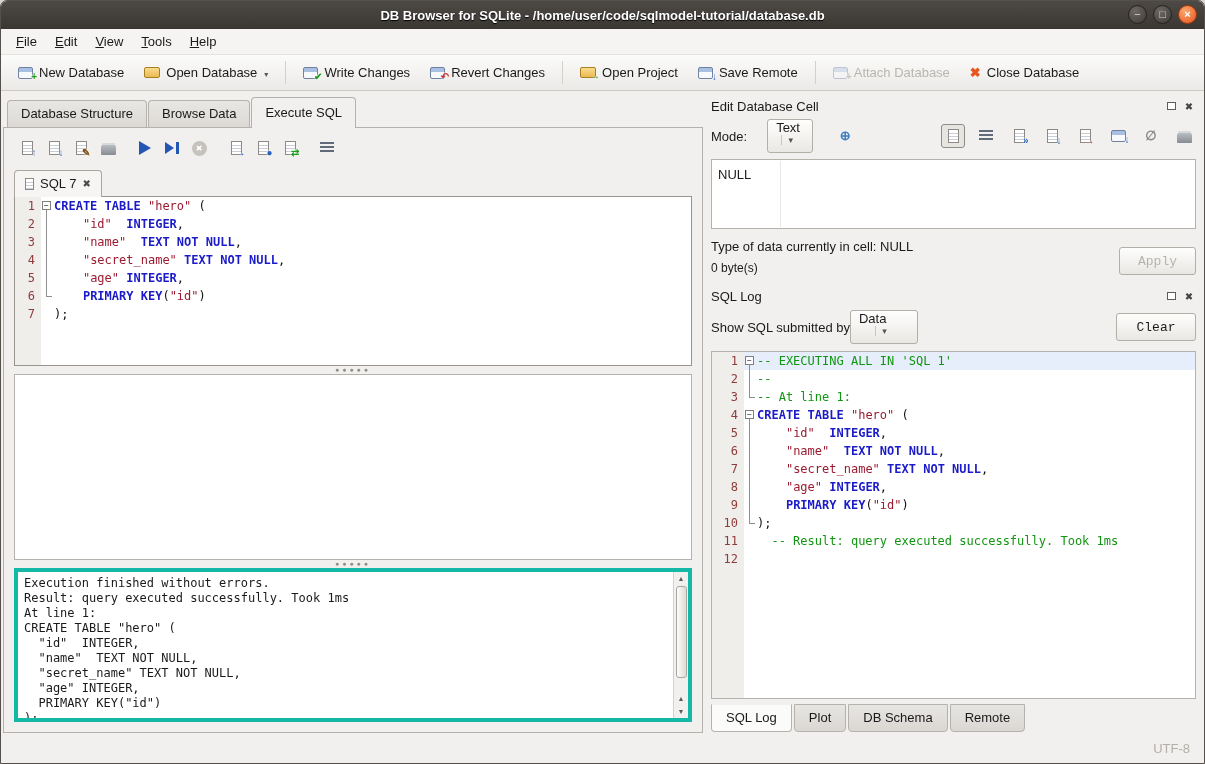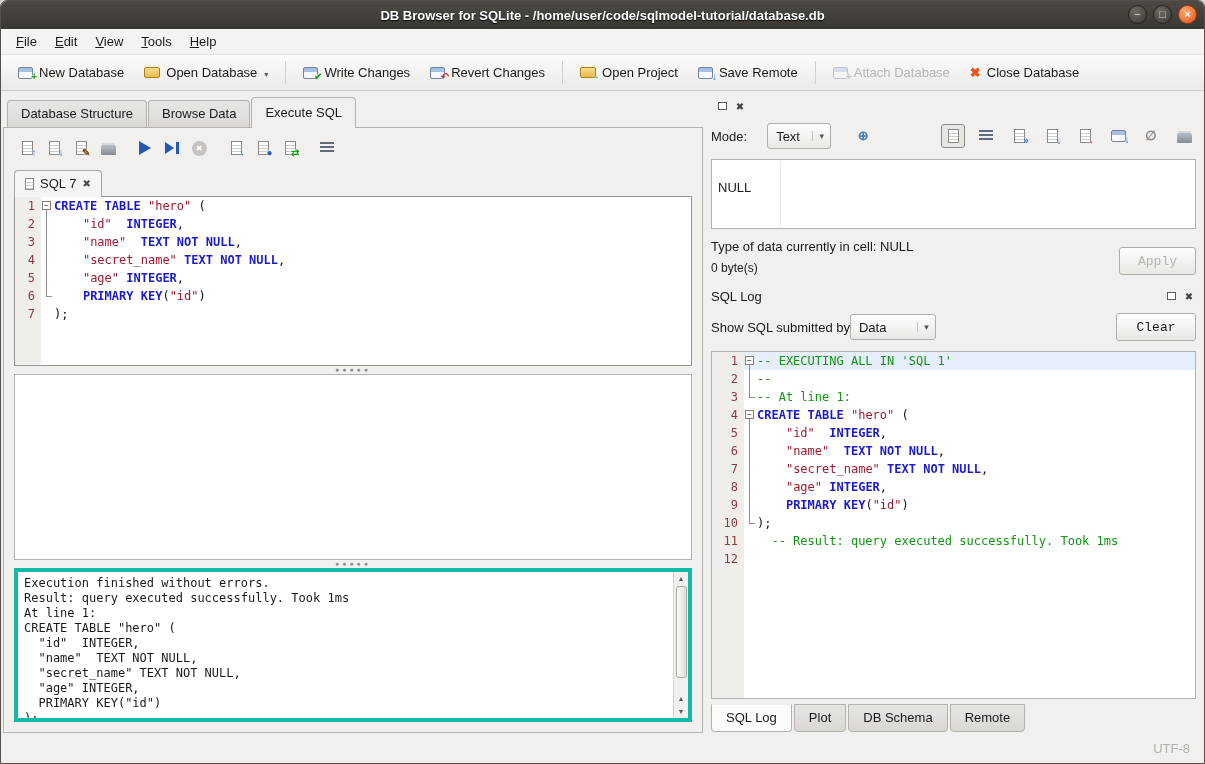--- a/index.html
+++ b/index.html
@@ -124,31 +124,31 @@
 
   
   .right-col { flex:1; min-width:0; display:flex; flex-direction:column; padding:4px 8px 0 8px; }
   .dockheader { display:flex; align-items:center; height:22px; flex:none; margin-bottom:4px; }
   .dockheader .dtitle { flex:1; }
   .dockicon { width:14px; height:13px; display:flex; align-items:center; justify-content:center; margin-left:4px; }
   .winbox { width:9px; height:8px; border:1px solid #5c5c5c; background:#fff; display:inline-block; }
   .dclose { font-size:10px; color:#444; }
 
   .mode-row { display:flex; align-items:center; gap:20px; height:30px; flex:none; margin-bottom:8px; }
-  .combo { display:flex; align-items:center; height:26px; border:1px solid #b2afa8; border-radius:3px;
-           background:linear-gradient(#fefefd,#eae8e4); }
+  .combo { display:flex; align-items:center; height:34px; border:1px solid #b2afa8; border-radius:3px;
+           background:linear-gradient(#fefefd,#eae8e4);flex-direction:column; }
   .combo .val { padding:0 8px; min-width:44px; }
   .combo.wide .val { min-width:66px; }
   .combo .arrow { width:18px; text-align:center; border-left:1px solid #cac7c1; color:#555; font-size:9px; }
   .cellbtn { width:24px; height:24px; display:flex; align-items:center; justify-content:center; border-radius:3px; }
   .cellbtn.selected { border:1px solid #8f8c86; background:#e7e5e1; }
   .cell-toolbar-right { margin-left:auto; display:flex; align-items:center; gap:9px; }
 
   .cell-box { height:70px; flex:none; background:#fff; border:1px solid #b5b2ad; position:relative;
-              padding:20px 6px; margin-bottom:10px; }
+              padding:7px 6px; margin-bottom:10px; }
   .cell-vline { position:absolute; left:68px; top:1px; bottom:1px; width:1px; background:#eae8e4; }
 
   .type-row { display:flex; flex:none; align-items:flex-end; margin-bottom:10px; }
   .type-texts { flex:1; display:flex; flex-direction:column; gap:7px; }
   .type-texts .small { font-size:12px; }
 
   .btn { height:28px; padding:0 18px; border:1px solid #b2afa8; border-radius:3px;
          background:linear-gradient(#fefefd,#e9e7e3); font-family:Liberation Mono, monospace; font-size:13px; color:#1a1a1a; }
   .btn.disabled { color:#b7b4ae; }
 
@@ -383,20 +383,21 @@
             <span class="varrow">▲</span>
             <span class="varrow">▼</span>
           </div>
         </div>
       </div>
     </div>
 
     <div class="right-col">
 
       <div class="dockheader">
+        <span class="dtitle">Edit Database Cell</span>
         <span class="dockicon">
             <span class="winbox"></span>
           </span>
         <span class="dockicon dclose">✖</span>
       </div>
 
       <div class="mode-row">
         <span>Mode:</span>
         <div class="combo">
           <span class="val">Text</span>

